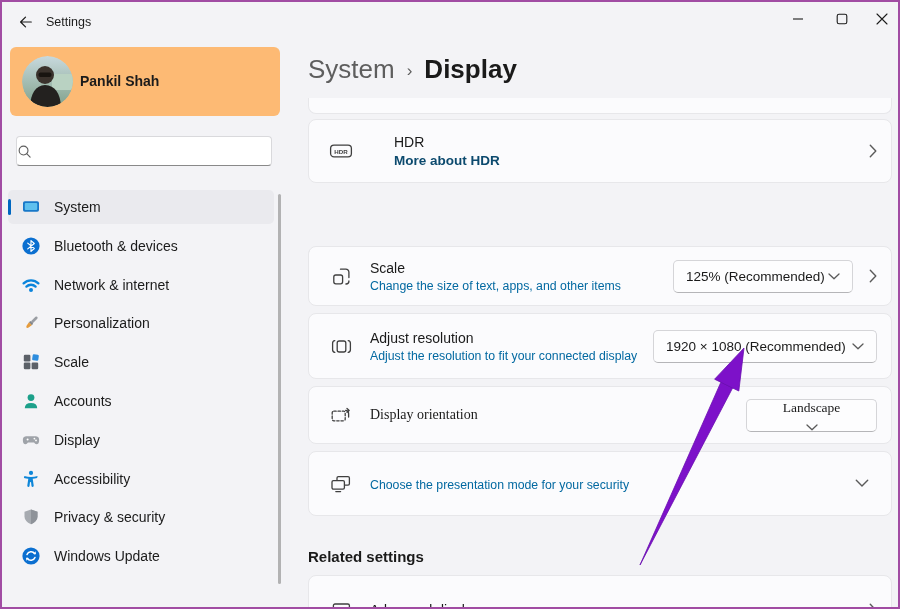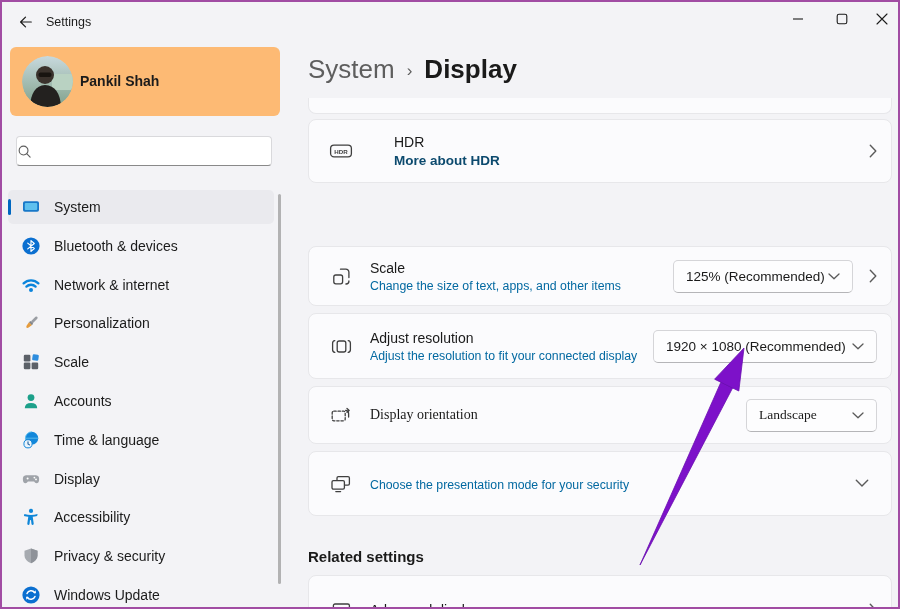--- a/index.html
+++ b/index.html
@@ -41,21 +41,21 @@
   .partial-card { position:absolute; left:306px; width:584px; top:96px; height:16px; background:#FBFBFD; border:1px solid #E7E7EA; border-top:none; border-radius:0 0 8px 8px; }
   .icon-col { width:26px; margin-left:19px; display:flex; align-items:center; justify-content:center; flex:0 0 auto; }
   .texts { margin-left:16px; }
   .row-title { font-size:14px; color:#1A1A1A; }
   .row-sub { font-size:12.3px; color:#0369a1; margin-top:3px; }
   .row-link { font-size:13.5px; font-weight:700; color:#0c4a6e; margin-top:3px; cursor:pointer; }
   .right-col { margin-left:auto; margin-right:14px; display:flex; align-items:center; gap:16px; }
   .dropdown { height:33px; background:#FDFDFE; border:1px solid #D5D5D8; border-bottom-color:#B5B5B8; border-radius:5px; display:flex; align-items:center; justify-content:space-between; padding:0 12px; font-size:13.5px; color:#1A1A1A; cursor:pointer; }
   .dd-scale { width:180px; }
   .dd-res { width:224px;gap:6px; }
-  .dd-orient { width:131px; }
+  .dd-orient { width:131px;flex-direction:column; }
   .dd-text { white-space:nowrap; }
   .section-header { position:absolute; left:306px; font-size:15px; font-weight:700; color:#1A1A1A; }
   #card-hdr { top:117px; height:64px;gap:24px; }
   #card-scale { top:244px; height:60px; }
   #card-res { top:311px; height:66px; }
   #card-orient { top:384px; height:58px;font-family:Liberation Serif, serif; }
   #card-multi { top:449px; height:65px; }
   #card-adv { top:573px; height:70px; }
   #scale-layout-header { top:216px;margin-top:28px; }
   #related-header { top:546px; }
@@ -194,31 +194,20 @@
         <svg width="20" height="20" viewBox="0 0 20 20">
             <g fill="#1CA08A">
               <circle cx="10" cy="6.6" r="3.4"></circle>
               <path d="M3.8 17.2 q0 -5.2 6.2 -5.2 q6.2 0 6.2 5.2 Z"></path>
             </g>
           </svg>
       </span>
       <span class="nav-label">Accounts</span>
     </div>
 
-    <div class="nav-item">
-      <span class="nav-icon">
-        <svg width="20" height="20" viewBox="0 0 20 20">
-            <circle cx="10.8" cy="8.2" r="6.4" fill="#1287DA"></circle>
-            <path d="M10.8 1.8 a6.4 6.4 0 0 0 0 12.8 M4.4 8.2 h12.8" stroke="#5FC0EE" stroke-width="0.9" fill="none"></path>
-            <circle cx="7" cy="13.8" r="4.1" fill="#EAF4FC" stroke="#1287DA" stroke-width="1"></circle>
-            <path d="M7 11.8 v2.1 l1.5 1" stroke="#1B5F9E" stroke-width="1.1" fill="none" stroke-linecap="round"></path>
-          </svg>
-      </span>
-      <span class="nav-label">Time &amp; language</span>
-    </div>
 
     <div class="nav-item">
       <span class="nav-icon">
         <svg width="20" height="20" viewBox="0 0 20 20">
             <path d="M5 6.3 h10 q3.6 0.3 3.1 4.6 q-0.4 3.4 -2.6 3.3 q-1.5 -0.1 -2.4 -1.8 h-6.2 q-0.9 1.7 -2.4 1.8 q-2.2 0.1 -2.6 -3.3 q-0.5 -4.3 3.1 -4.6 Z" fill="#9FA3A9"></path>
             <circle cx="6.6" cy="9.5" r="1" fill="#FFFFFF"></circle>
             <circle cx="13.4" cy="8.6" r="0.9" fill="#FFFFFF"></circle>
             <circle cx="15" cy="10.4" r="0.9" fill="#FFFFFF"></circle>
           </svg>
       </span>

